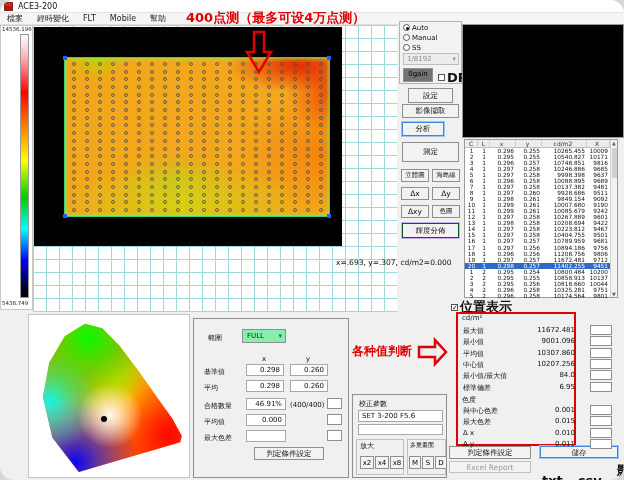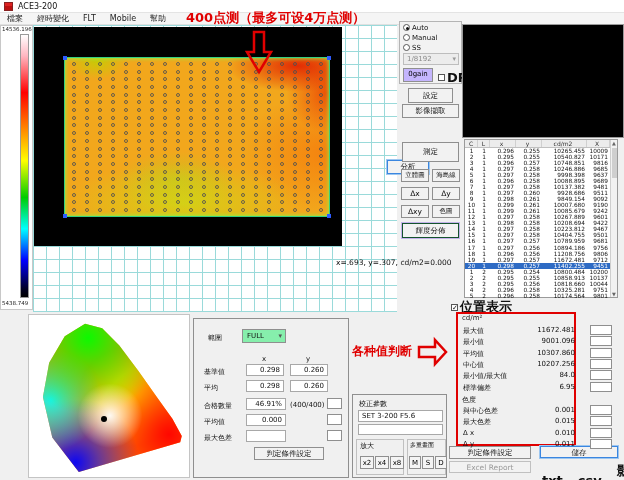--- a/index.html
+++ b/index.html
@@ -1,17 +1,17 @@
 <!DOCTYPE html>
 <html><head>
 <meta charset="utf-8">
 <style>
   html,body{margin:0;padding:0;background:#d8d8d8;}
   *{box-sizing:border-box;font-family:"DejaVu Sans",sans-serif;}
-  #app{position:relative;width:624px;height:480px;background:#f0f0f0;overflow:hidden;}
+  #app{position:relative;width:624px;height:480px;background:#f0f0f0;overflow:hidden;border-radius:14px;}
   
   .titlebar{position:absolute;left:0;top:0;width:624px;height:13px;background:#ffffff;display:flex;align-items:center;border-bottom:1px solid #e4e4e4;}
   .appicon{width:9px;height:9px;margin-left:4px;background:
      linear-gradient(#d22 50%,#b11 50%);border:1px solid #822;}
   .apptitle{font-size:8px;margin-left:5px;color:#111;}
   .menubar{position:absolute;left:0;top:13px;width:624px;height:12px;background:#f5f5f5;display:flex;align-items:center;border-bottom:1px solid #e0e0e0;}
   .menu-item{font-size:8px;color:#222;padding:0 7px;cursor:default;}
   
   .gridpaper{position:absolute;left:33px;top:25px;width:364px;height:287px;background:
      repeating-linear-gradient(0deg,#9adada 0 1px,transparent 1px 13px),
@@ -39,21 +39,21 @@
   .handle{position:absolute;width:4px;height:4px;background:#2d5bff;}
   .status-text{position:absolute;left:336px;top:258px;font-size:7.5px;color:#111;white-space:nowrap;}
   
   .groupbox{position:absolute;left:399px;top:21px;width:63px;height:63px;background:#f2f2f2;border:1px solid #b4b4b4;}
   .radio-row{display:flex;align-items:center;height:9px;margin:1px 0 0 3px;}
   .radio{width:7px;height:7px;border:1px solid #555;border-radius:50%;background:#fff;position:relative;margin-right:2px;flex:none;}
   .radio.sel:after{content:"";position:absolute;left:1.5px;top:1.5px;width:3px;height:3px;border-radius:50%;background:#111;}
   .radio-label{font-size:7px;color:#111;}
   .shutter{position:absolute;left:3px;top:31px;width:56px;height:12px;background:#ececec;border:1px solid #bdbdbd;color:#8a8a8a;font-size:7px;line-height:10px;padding-left:3px;}
   .shutter:after{content:"▾";position:absolute;right:2px;top:0;color:#9a9a9a;font-size:7px;}
-  .gain-btn{position:absolute;left:3px;top:46px;width:30px;height:14px;background:#c4b5fd;border:1px solid #8f8f8f;font-size:7px;text-align:center;line-height:11px;}
+  .gain-btn{position:absolute;left:3px;top:46px;width:30px;height:14px;background:#737373;border:1px solid #8f8f8f;font-size:7px;text-align:center;line-height:11px;}
   .dr-wrap{position:absolute;left:38px;top:48px;display:flex;align-items:center;}
   .check{width:7px;height:7px;border:1px solid #555;background:#fff;margin-right:2px;font-size:7px;line-height:6px;text-align:center;color:#111;flex:none;}
   .check.on:before{content:"✓";}
   .check-label{font-size:13px;color:#111;font-weight:bold;}
   .tbtn{position:absolute;background:#f2f2f2;border:1px solid #8f8f8f;font-size:7.5px;color:#111;text-align:center;display:flex;align-items:center;justify-content:center;}
   .tbtn.focus{border:1px solid #3a86e0;box-shadow:0 0 0 1px #9cc6f0;}
   .tbtn.purple{border:1px solid #14532d;box-shadow:0 0 0 1px #c3b2ea;}
   
   .preview{position:absolute;left:462px;top:24px;width:162px;height:114px;background:#000;border:1px solid #9a9a9a;}
   
@@ -564,21 +564,21 @@
     <div class="shutter">1/8192</div>
     <div class="gain-btn">0gain</div>
     <div class="dr-wrap">
       <span class="check" id="dr-check"></span>
       <span class="check-label">DR</span>
     </div>
   </div>
 
   <div class="tbtn" style="left:408px;top:88px;width:45px;height:15px;">設定</div>
   <div class="tbtn" style="left:402px;top:104px;width:57px;height:14px;">影像擷取</div>
-  <div class="tbtn focus" style="left:387px;top:122px;width:42px;height:14px;margin-top:38px;">分析</div>
+  <div class="tbtn focus" style="left:402px;top:122px;width:42px;height:14px;">分析</div>
   <div class="tbtn" style="left:402px;top:142px;width:57px;height:20px;">測定</div>
   <div class="tbtn" style="left:401px;top:169px;width:28px;height:13px;font-size:6.5px;">立體圖</div>
   <div class="tbtn" style="left:432px;top:169px;width:28px;height:13px;font-size:6.5px;">海島線</div>
   <div class="tbtn" style="left:401px;top:187px;width:28px;height:13px;">Δx</div>
   <div class="tbtn" style="left:432px;top:187px;width:28px;height:13px;">Δy</div>
   <div class="tbtn" style="left:401px;top:205px;width:28px;height:13px;">Δxy</div>
   <div class="tbtn" style="left:432px;top:205px;width:28px;height:13px;font-size:6.5px;">色圖</div>
   <div class="tbtn purple" style="left:402px;top:223px;width:57px;height:15px;">輝度分佈</div>
 
   <div class="preview"></div>

